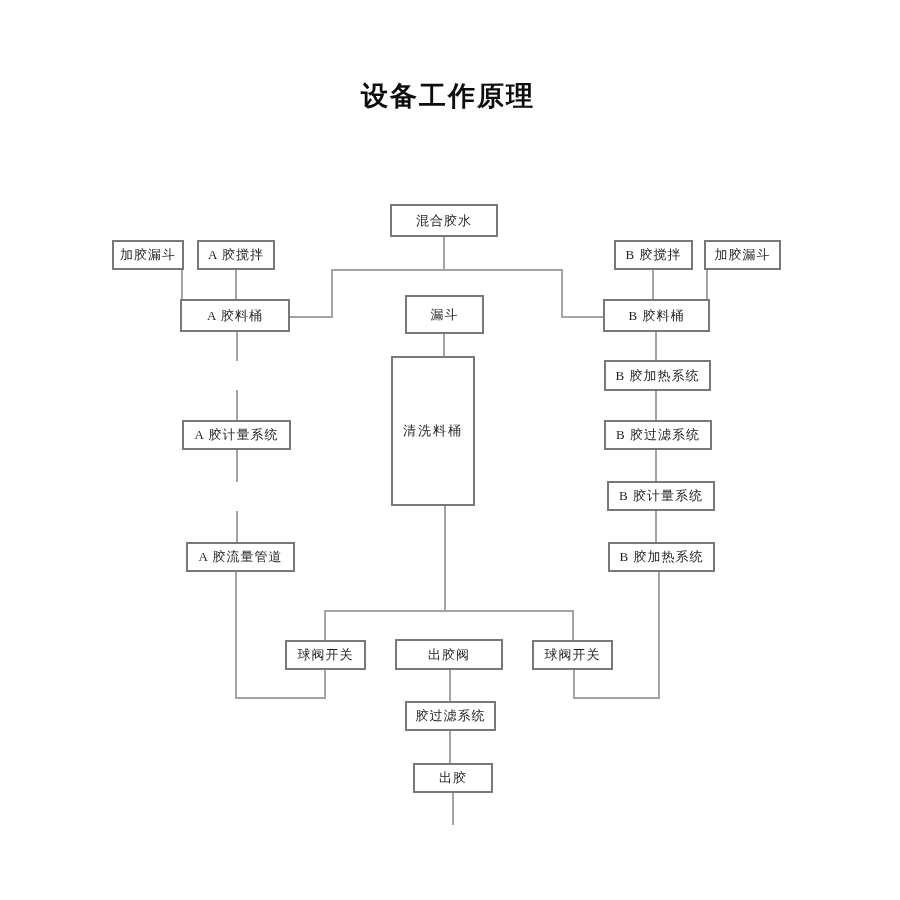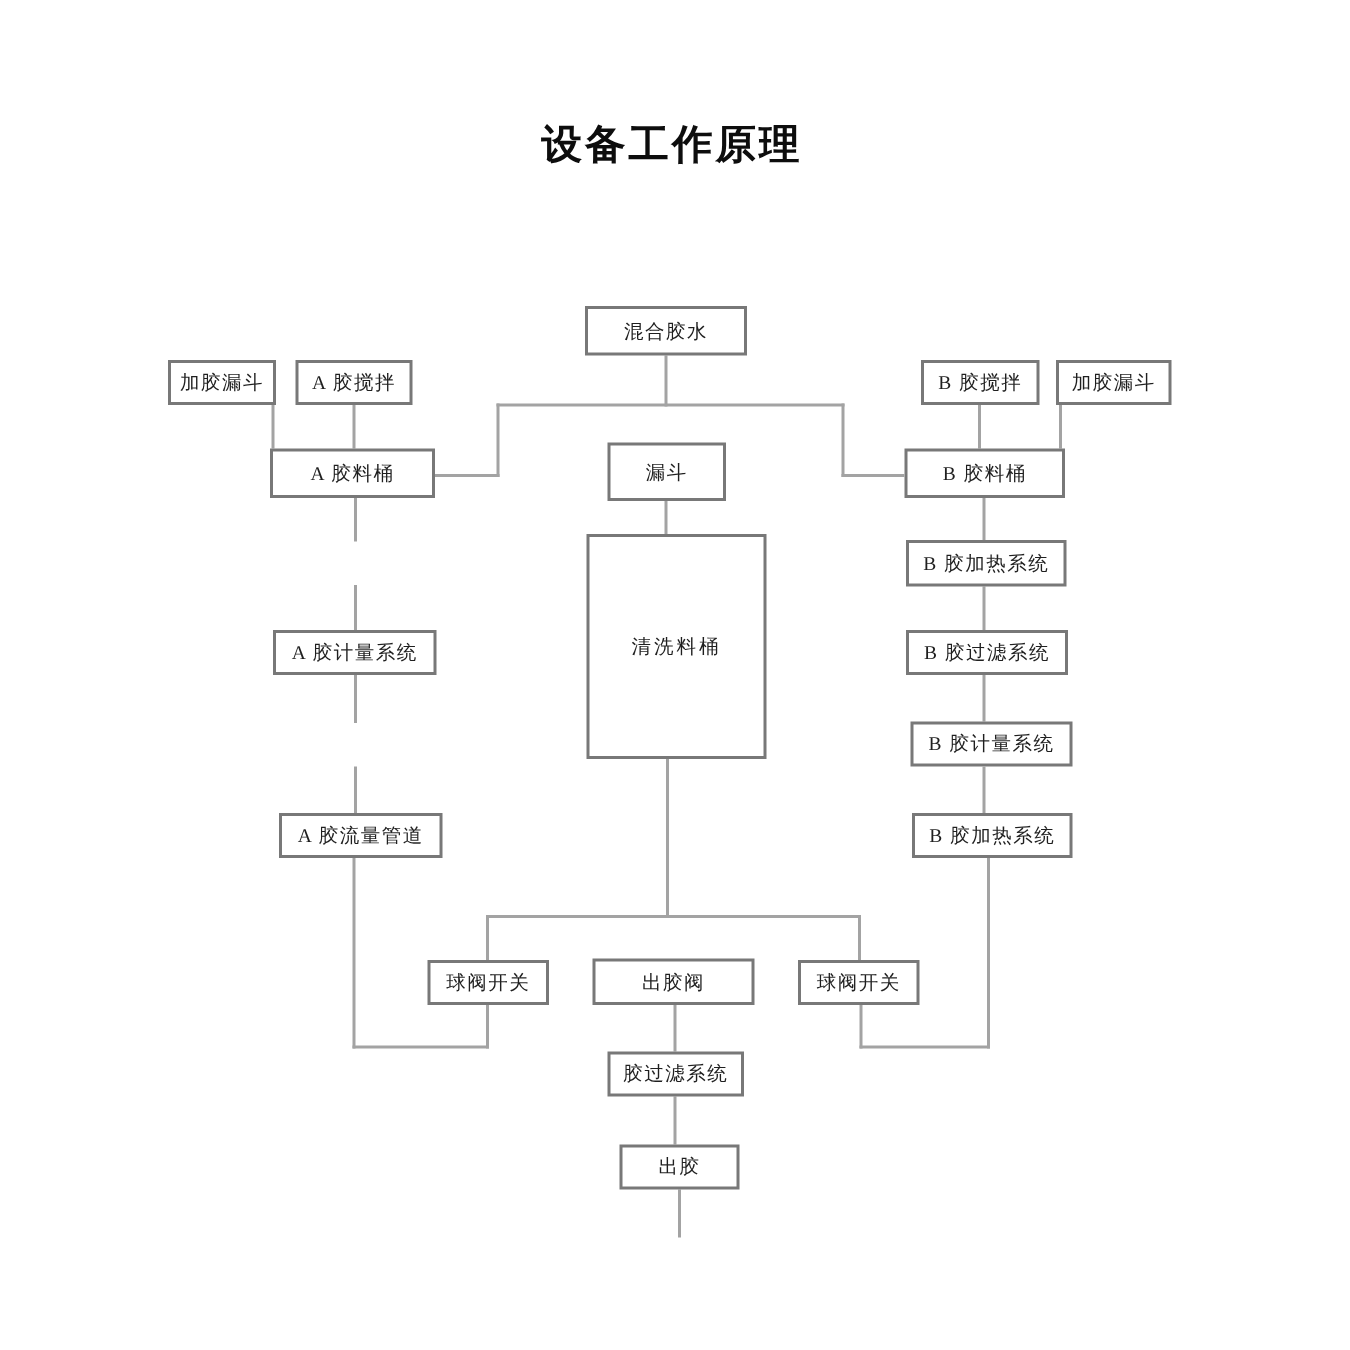--- a/index.html
+++ b/index.html
@@ -95,21 +95,21 @@
 
   <div class="node" style="left:390px;top:204px;width:108px;height:33px">混合胶水</div>
 
   <div class="node" style="left:112px;top:240px;width:72px;height:30px">加胶漏斗</div>
   <div class="node" style="left:197px;top:240px;width:78px;height:30px">A 胶搅拌</div>
   <div class="node" style="left:180px;top:299px;width:110px;height:33px">A 胶料桶</div>
   <div class="node" style="left:182px;top:420px;width:109px;height:30px">A 胶计量系统</div>
   <div class="node" style="left:186px;top:542px;width:109px;height:30px">A 胶流量管道</div>
 
   <div class="node" style="left:405px;top:295px;width:79px;height:39px">漏斗</div>
-  <div class="node tall" style="left:391px;top:356px;width:120px;height:150px">清洗料桶</div>
+  <div class="node tall" style="left:391px;top:356px;width:84px;height:150px">清洗料桶</div>
 
   <div class="node" style="left:614px;top:240px;width:79px;height:30px">B 胶搅拌</div>
   <div class="node" style="left:704px;top:240px;width:77px;height:30px">加胶漏斗</div>
   <div class="node" style="left:603px;top:299px;width:107px;height:33px">B 胶料桶</div>
   <div class="node" style="left:604px;top:360px;width:107px;height:31px">B 胶加热系统</div>
   <div class="node" style="left:604px;top:420px;width:108px;height:30px">B 胶过滤系统</div>
   <div class="node" style="left:607px;top:481px;width:108px;height:30px">B 胶计量系统</div>
   <div class="node" style="left:608px;top:542px;width:107px;height:30px">B 胶加热系统</div>
 
   <div class="node" style="left:285px;top:640px;width:81px;height:30px">球阀开关</div>

